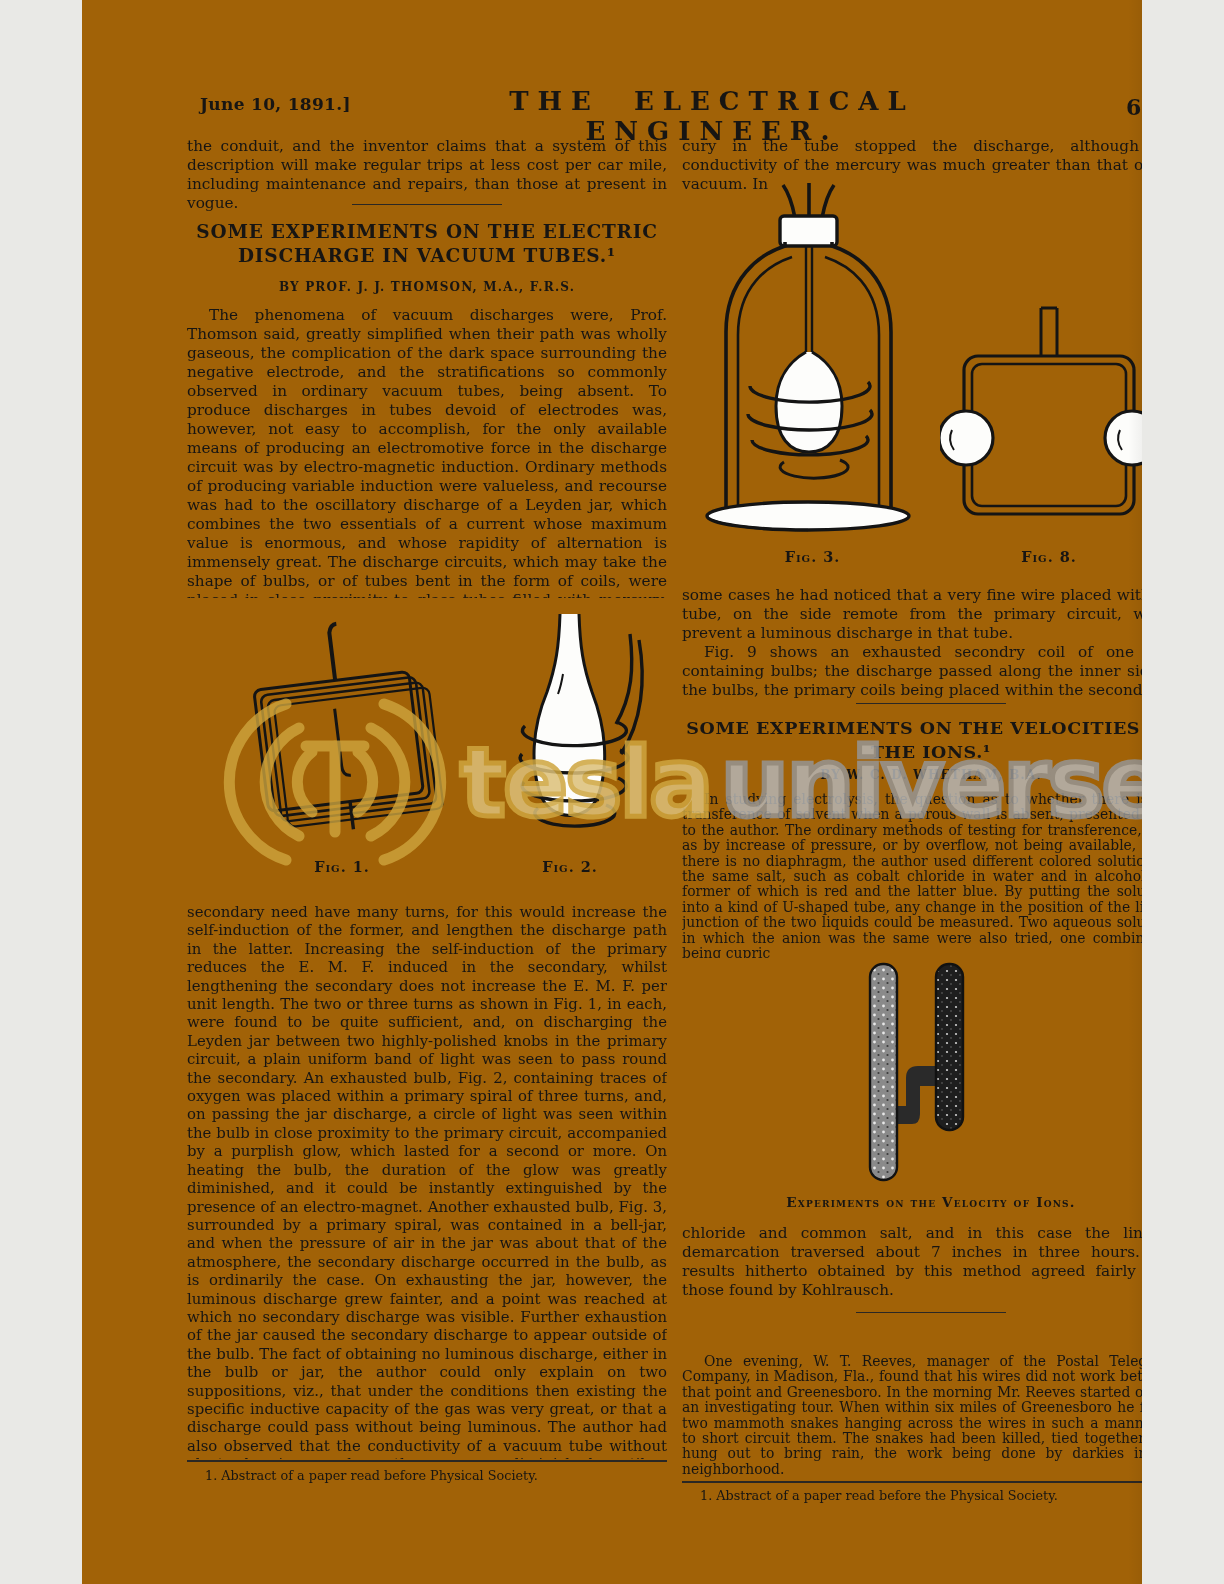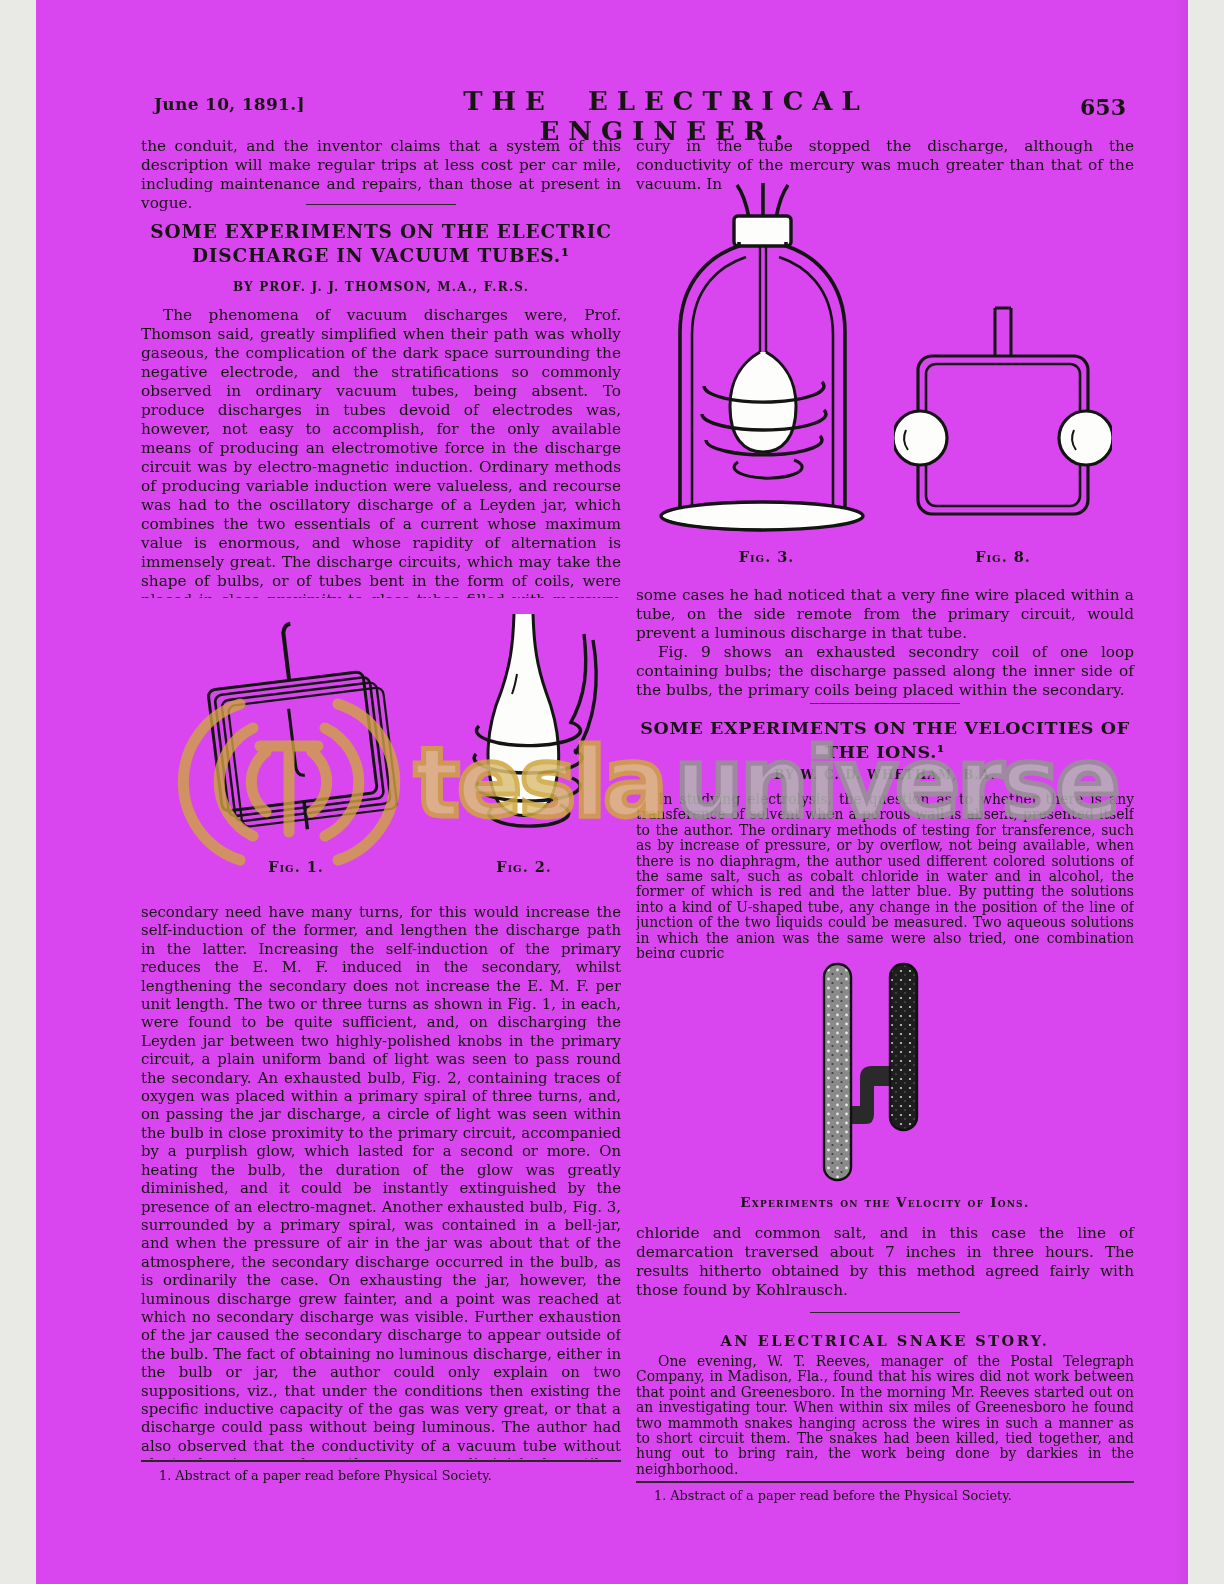--- a/index.html
+++ b/index.html
@@ -1,17 +1,17 @@
 <!DOCTYPE html>
 <html><head>
 <meta charset="utf-8">
 <style>
   html,body{margin:0;padding:0;}
   body{background:#e9e9e6;font-family:"DejaVu Serif","Liberation Serif",serif;}
-  #page{position:relative;width:1152px;height:1584px;margin:0 auto;background:#d946ef;overflow:hidden;color:#171513;}
+  #page{position:relative;width:1060px;height:1584px;margin:0 auto;background:#a16207;overflow:hidden;color:#171513;}
   #page::after{content:"";position:absolute;top:0;right:0;width:14px;height:100%;
     background:linear-gradient(to right, rgba(0,0,0,0), rgba(0,0,0,.05));pointer-events:none;}
   .abs{position:absolute;}
   
   .date{left:118px;top:94px;font-size:17px;font-weight:bold;letter-spacing:.3px;}
   .masthead{left:300px;top:86px;width:660px;text-align:center;font-size:26px;font-weight:bold;
     letter-spacing:9px;word-spacing:16px;}
   .pageno{left:1020px;top:94px;width:70px;text-align:right;font-size:22px;font-weight:bold;}
   
   .para{text-align:justify;font-size:15.3px;line-height:19px;}
@@ -171,21 +171,20 @@
       <rect x="82" y="6" width="27" height="166" rx="13" fill="url(#spkR)" stroke="#111" stroke-width="2.4"></rect>
     </svg>
   </figure>
 
   <div class="abs colR smallcap-cap" style="top:1194px;">Experiments on the Velocity of Ions.</div>
 
   <div class="abs colR para" style="top:1224px;">chloride and common salt, and in this case the line of demarcation traversed about 7 inches in three hours. The results hitherto obtained by this method agreed fairly with those found by Kohlrausch.</div>
 
   <div class="abs divider div-short" style="left:774px;top:1312px;"></div>
 
-  <div class="abs colR headline3" style="top:1332px;">AN ELECTRICAL SNAKE STORY.</div>
 
   <div class="abs colR para ind" style="top:1354px;height:124px;overflow:hidden;font-size:13.9px;line-height:15.4px;">One evening, W. T. Reeves, manager of the Postal Telegraph Company, in Madison, Fla., found that his wires did not work between that point and Greenesboro. In the morning Mr. Reeves started out on an investigating tour. When within six miles of Greenesboro he found two mammoth snakes hanging across the wires in such a manner as to short circuit them. The snakes had been killed, tied together, and hung out to bring rain, the work being done by darkies in the neighborhood.</div>
 
   <div class="abs colR footrule" style="top:1481px;"></div>
   <div class="abs colR footnote" style="top:1488px;">1. Abstract of a paper read before the Physical Society.</div>
 
   <div class="abs watermark">
     <svg width="250" height="185" viewBox="0 0 250 185" style="flex:0 0 auto;">
       <g fill="none" stroke="#cfa63f" stroke-width="11" stroke-linecap="round" opacity=".92">
         <path d="M 76,14 A 82,82 0 0 0 76,170"></path>

